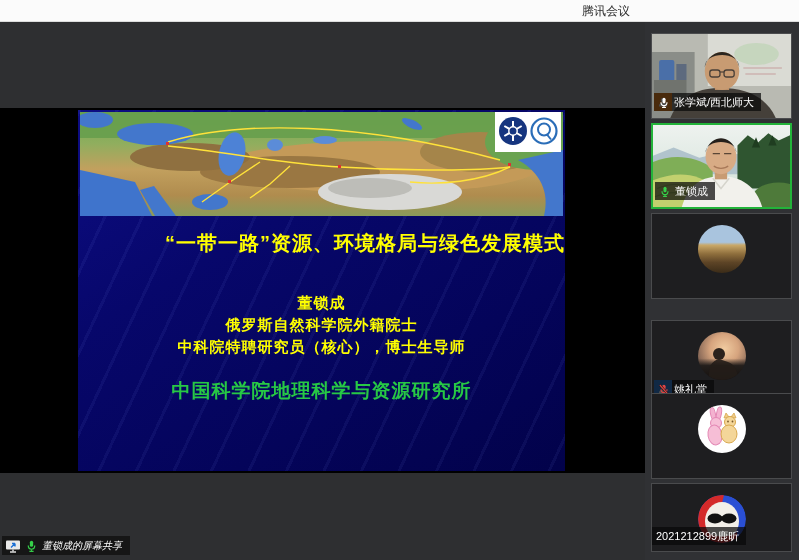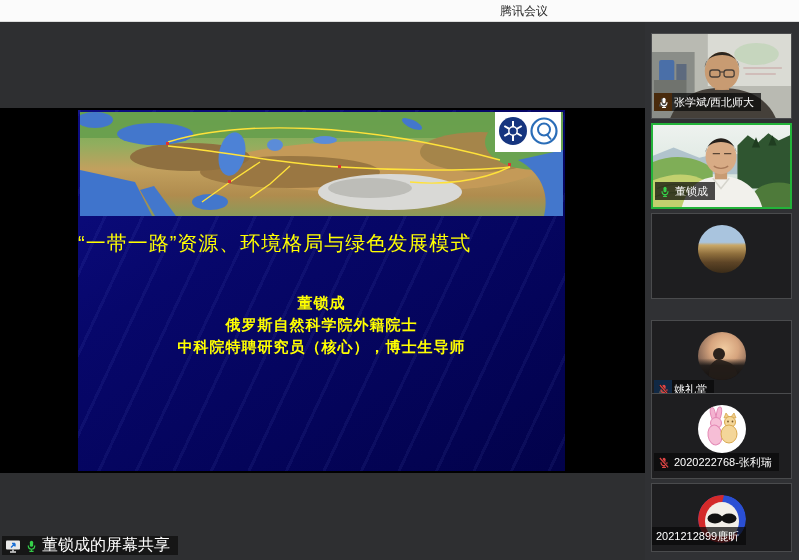--- a/index.html
+++ b/index.html
@@ -3,42 +3,42 @@
 <meta charset="utf-8">
 <style>
   html,body{margin:0;padding:0;}
   body{
     width:799px;height:560px;position:relative;overflow:hidden;
     background:#2e2f31;font-family:"Liberation Sans",sans-serif;
     -webkit-font-smoothing:antialiased;
   }
   
   .titlebar{position:absolute;left:0;top:0;width:799px;height:22px;background:#fbfbfb;border-bottom:1px solid #dddddd;box-sizing:border-box;}
-  .titlebar-text{position:absolute;left:500px;top:3px;width:130px;text-align:left;font-size:12px;color:#2b2b2b;}
+  .titlebar-text{position:absolute;left:500px;top:3px;width:130px;text-align:right;font-size:12px;color:#2b2b2b;}
   
   .content-area{position:absolute;left:0;top:22px;width:645px;height:538px;background:#2e2f31;}
   .share-frame{position:absolute;left:0;top:86px;width:645px;height:365px;background:#000;}
   .slide{
     position:absolute;left:78px;top:2px;width:487px;height:361px;
     background:
       repeating-linear-gradient(115deg, rgba(130,150,255,0.07) 0 3px, rgba(0,0,0,0) 3px 34px),
       linear-gradient(150deg,#0d0d84 0%,#07076b 35%,#04045a 70%,#02024a 100%);
     overflow:hidden;
   }
   .slide-map{position:absolute;left:2px;top:2px;width:483px;height:104px;}
-  .slide-title{position:absolute;left:0;top:120px;width:100%;text-align:left;
-    color:#ffff00;font-weight:normal;font-size:20px;letter-spacing:1px;}
+  .slide-title{position:absolute;left:0;top:120px;width:100%;text-align:right;
+    color:#ffff00;font-weight:bold;font-size:20px;letter-spacing:1px;}
   .presenter-block{position:absolute;left:0;top:182px;width:100%;text-align:center;
     color:#ffff00;font-weight:bold;font-size:15px;line-height:22px;letter-spacing:1px;}
   .institution-line{position:absolute;left:0;top:268px;width:100%;text-align:center;
     color:#27c845;font-weight:bold;font-size:19px;letter-spacing:1px;}
   
   .share-label{position:absolute;left:2px;top:514px;height:19px;background:#161616;
     display:flex;align-items:center;gap:4px;padding:0 8px 0 3px;}
-  .share-label span{color:#ffffff;font-size:16px;}
+  .share-label span{color:#ffffff;font-size:10px;font-style:italic;}
   
   .sidebar{position:absolute;left:645px;top:22px;width:154px;height:538px;background:#303134;}
   .tile{position:absolute;left:6px;width:141px;height:86px;background:#1e1e20;
     border:1px solid #4a4b4d;box-sizing:border-box;overflow:hidden;}
   .tile.t1{top:11px;}
   .tile.t2{top:101px;border:2px solid #23b33a;}
   .tile.t3{top:191px;}
   .tile.t4{top:298px;}
   .tile.t5{top:371px;}
   .tile.t6{top:461px;height:69px;}
@@ -134,20 +134,21 @@
           </g>
         </g>
       </svg>
 
       <div class="slide-title">“一带一路”资源、环境格局与绿色发展模式</div>
       <div class="presenter-block">
         <div>董锁成</div>
         <div>俄罗斯自然科学院外籍院士</div>
         <div>中科院特聘研究员（核心），博士生导师</div>
       </div>
+      <div class="institution-line">中国科学院地理科学与资源研究所</div>
     </div>
   </div>
 
   <div class="share-label">
     <span class="icon">
       <svg width="16" height="14" viewBox="0 0 16 14">
           <rect x="1" y="1.5" width="14" height="9" rx="1" fill="#e9e9e9"></rect>
           <path d="M6 8.5 L10 4.5 M10 4.5 h-3 M10 4.5 v3" stroke="#1c6fd4" stroke-width="1.4" fill="none"></path>
           <line x1="8" y1="10.5" x2="8" y2="12.5" stroke="#e9e9e9" stroke-width="1.4"></line>
           <line x1="5" y1="13" x2="11" y2="13" stroke="#e9e9e9" stroke-width="1.4"></line>
@@ -280,33 +281,20 @@
         <ellipse cx="21" cy="8.5" rx="2.4" ry="6.5" fill="#f4b2d0" stroke="#e387b4" stroke-width="1" transform="rotate(10 21 8.5)"></ellipse>
         <circle cx="18" cy="18" r="5.5" fill="#f6bed6" stroke="#e387b4" stroke-width="1"></circle>
         <ellipse cx="17" cy="30" rx="7" ry="10" fill="#f6bed6" stroke="#e387b4" stroke-width="1" transform="rotate(-10 17 30)"></ellipse>
         <path d="M26 13 L28 8 L31 12 Z M33 12 L36 8 L38 13 Z" fill="#f0cd8c" stroke="#d8a84e" stroke-width="0.8"></path>
         <circle cx="32" cy="17" r="5.5" fill="#f4d699" stroke="#d8a84e" stroke-width="1"></circle>
         <ellipse cx="31" cy="29" rx="8" ry="9" fill="#f4d699" stroke="#d8a84e" stroke-width="1"></ellipse>
         <circle cx="30" cy="16.5" r="0.9" fill="#7a5a2a"></circle>
           <circle cx="34.5" cy="16.5" r="0.9" fill="#7a5a2a"></circle>
       </svg>
     </div>
-    <div class="tile-label">
-      <span class="icon">
-        <svg width="12" height="13" viewBox="0 0 16 16">
-            <rect x="6" y="1.5" width="4" height="7.5" rx="2" fill="#e04545"></rect>
-            <path d="M4 7.5 a4 4.5 0 0 0 8 0" fill="none" stroke="#e04545" stroke-width="1.5"></path>
-            <line x1="8" y1="12.2" x2="8" y2="14" stroke="#e04545" stroke-width="1.5"></line>
-            <line x1="5.4" y1="14.6" x2="10.6" y2="14.6" stroke="#e04545" stroke-width="1.5"></line>
-            <line x1="2.5" y1="2" x2="13.5" y2="14.5" stroke="#111" stroke-width="3"></line>
-            <line x1="2.5" y1="2" x2="13.5" y2="14.5" stroke="#e04545" stroke-width="1.6"></line>
-          </svg>
-      </span>
-      <span>2020222768-张利瑞</span>
-    </div>
   </div>
 
   <div class="tile t6">
     <div class="avatar">
       <svg width="48" height="48" viewBox="0 0 48 48">
         <defs>
             <clipPath id="c6">
               <circle cx="24" cy="24" r="24"></circle>
             </clipPath>
           </defs>

